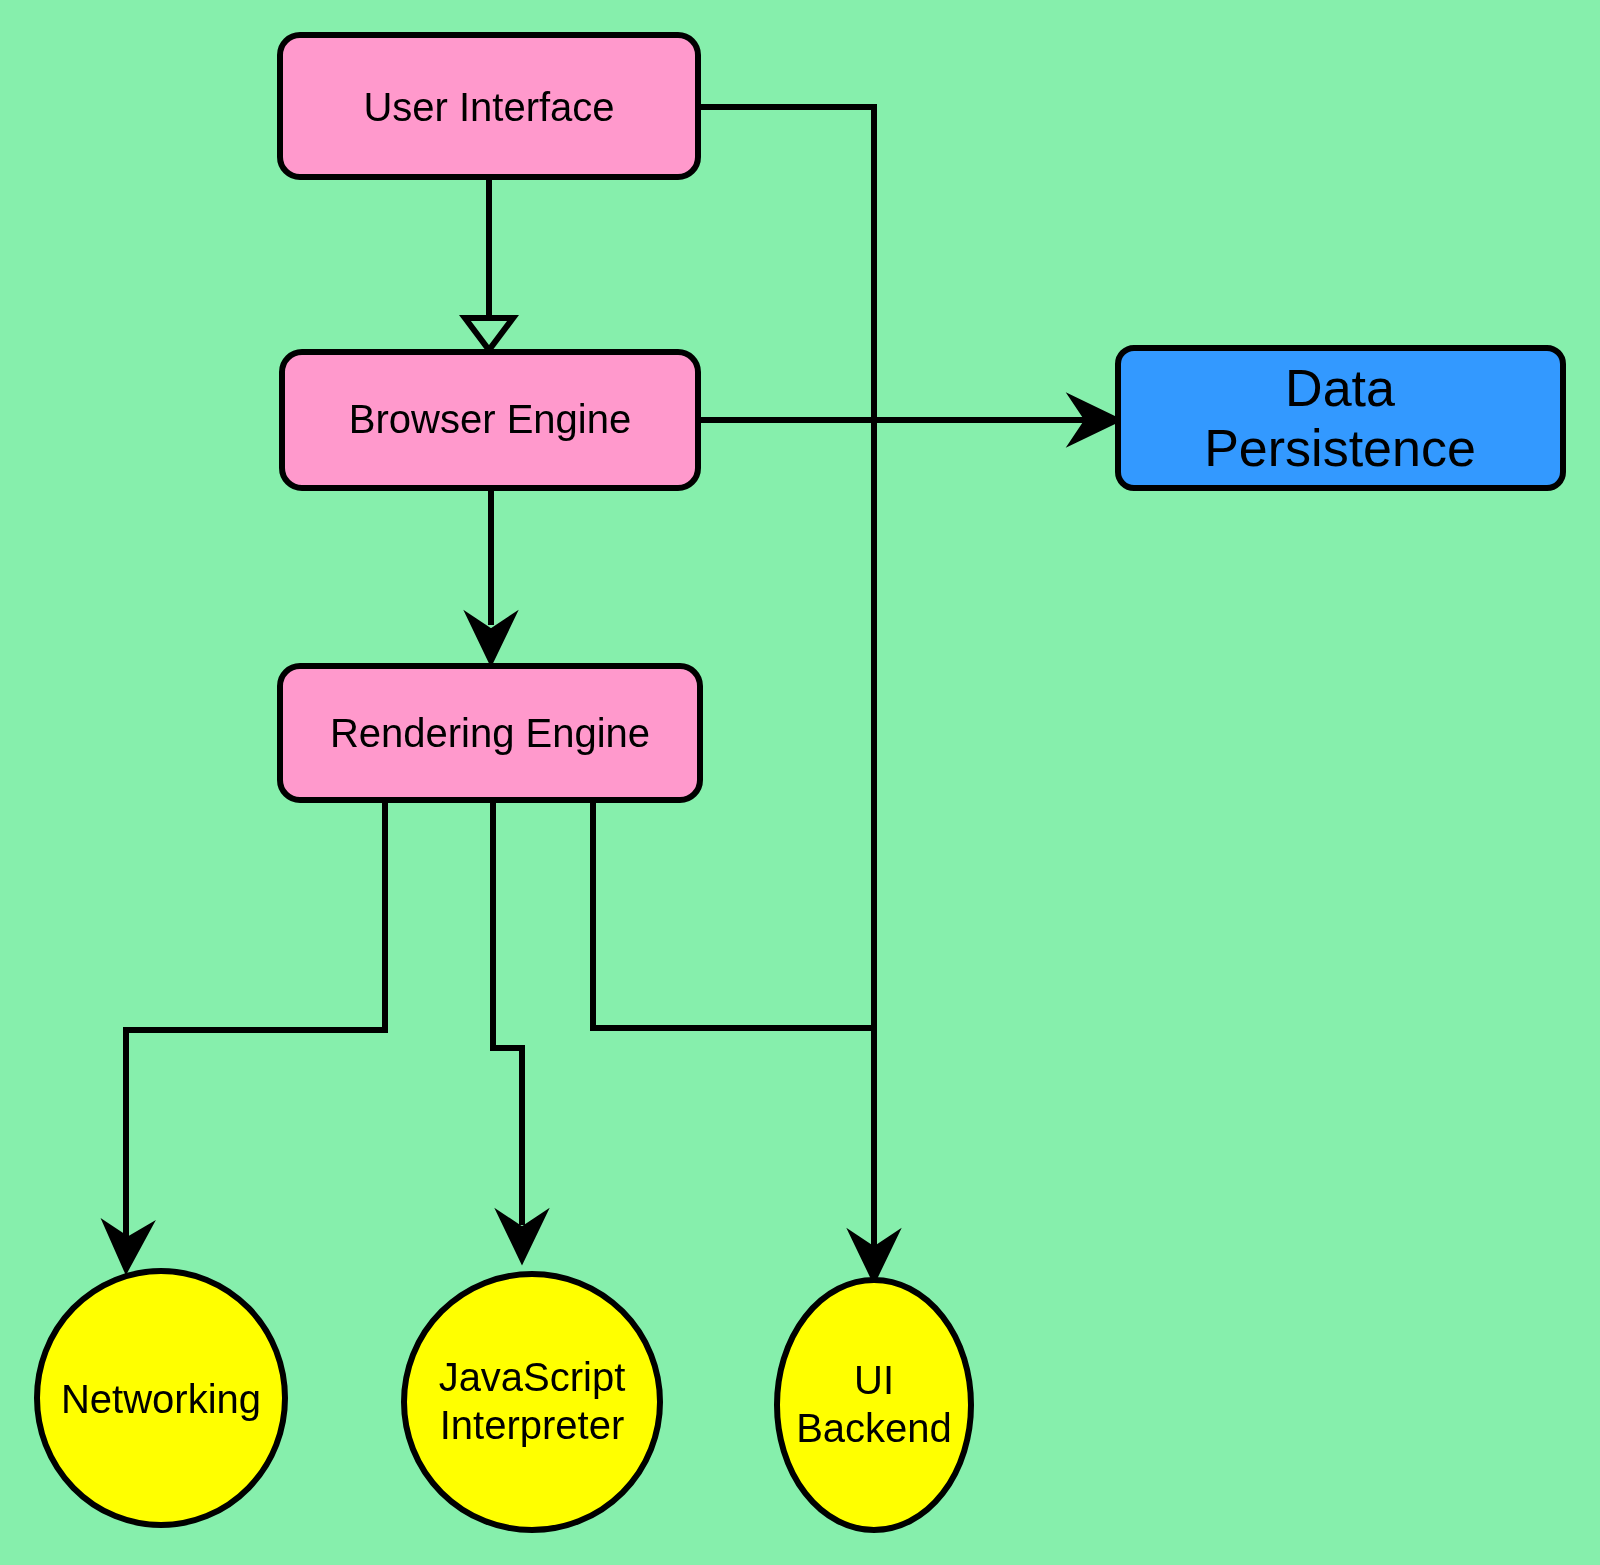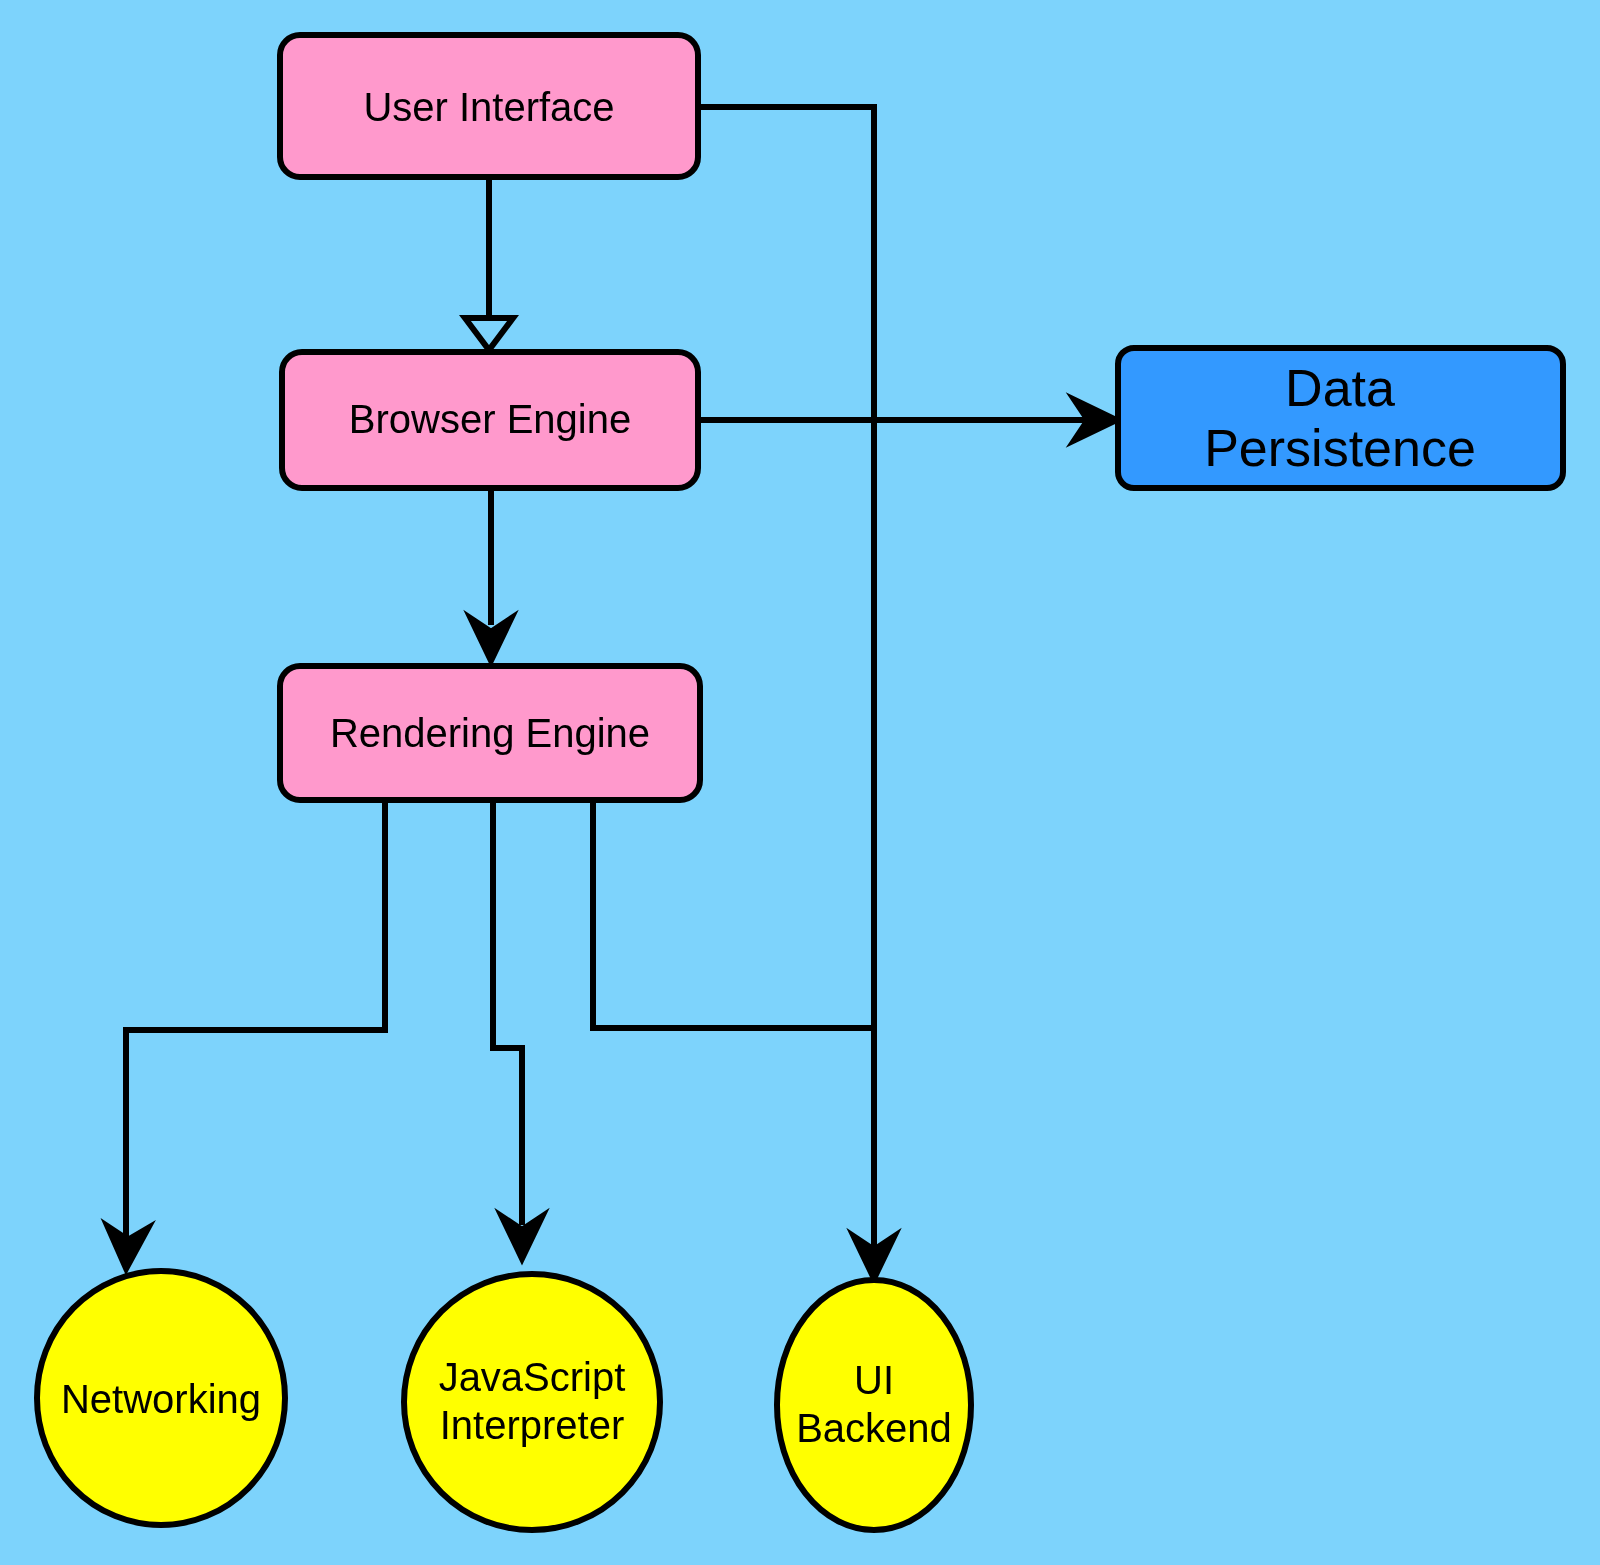--- a/index.html
+++ b/index.html
@@ -4,21 +4,21 @@
 <style>
   html, body {
     margin: 0;
     padding: 0;
     background: #4a7051;
   }
   #diagram-root {
     position: relative;
     width: 1600px;
     height: 1565px;
-    background: #7dd3fc;
+    background: #86efac;
     font-family: "Liberation Sans", sans-serif;
     overflow: hidden;
   }
   svg.canvas {
     position: absolute;
     inset: 0;
     width: 1600px;
     height: 1565px;
     display: block;
   }

